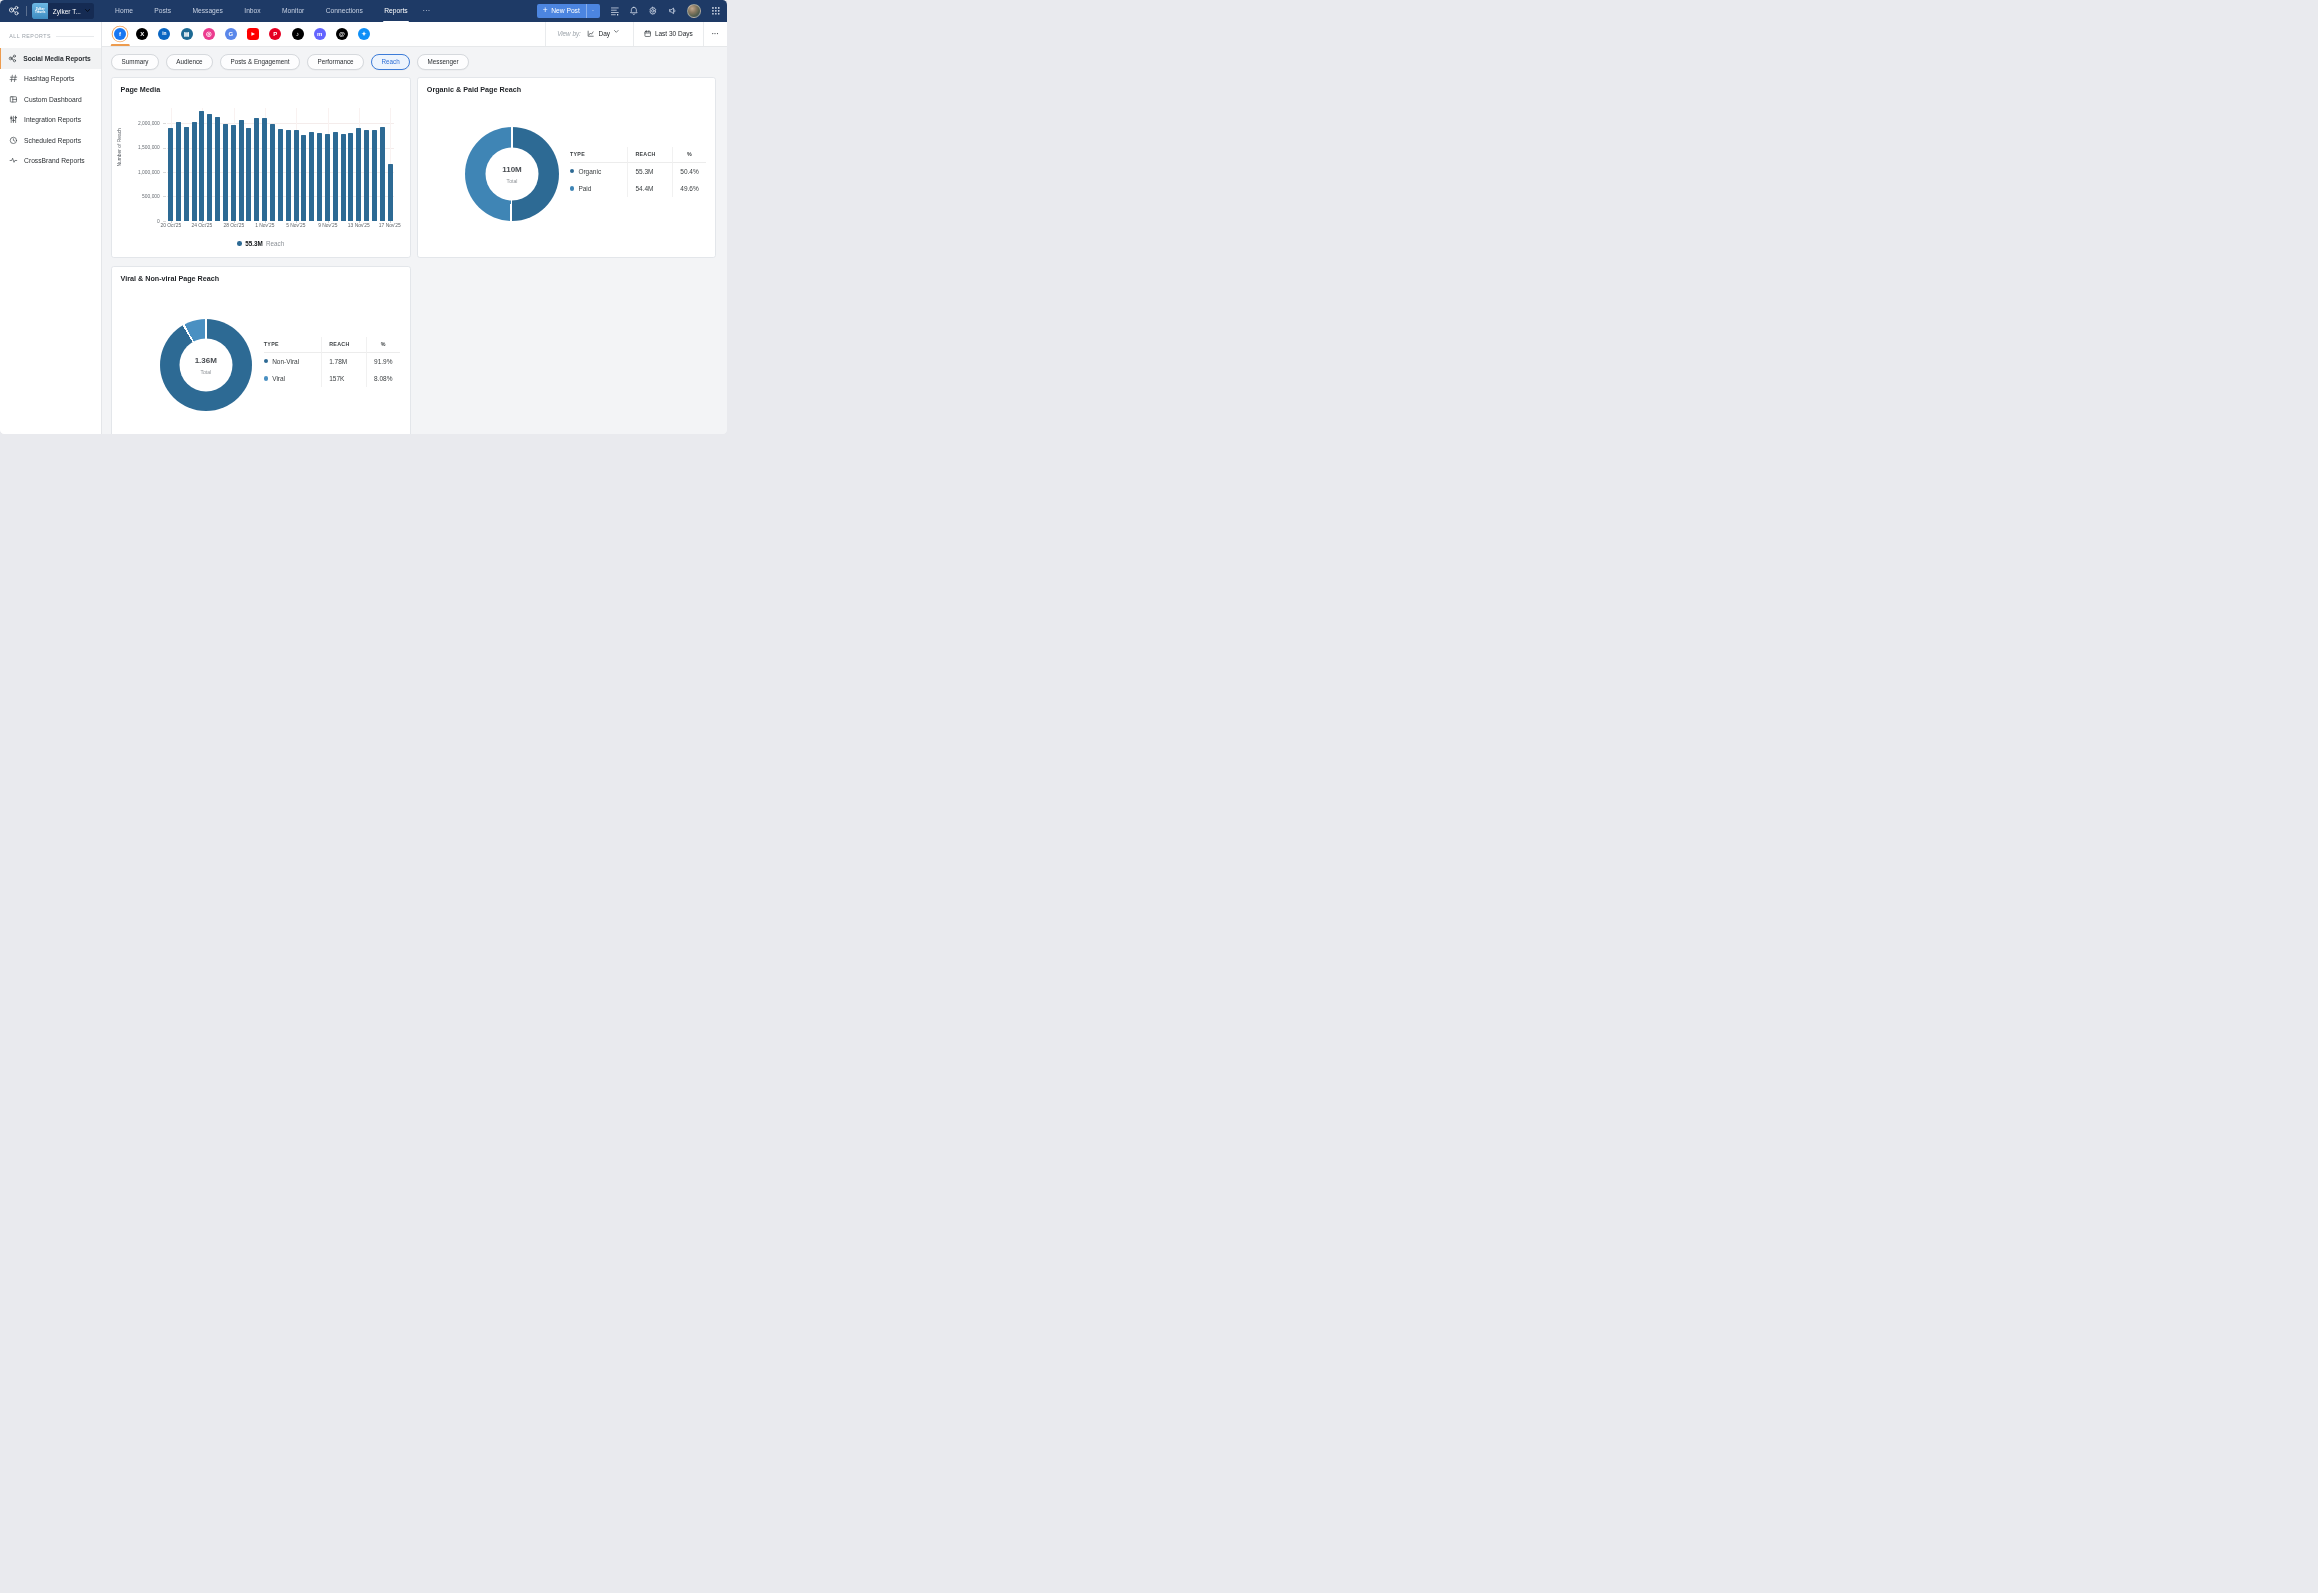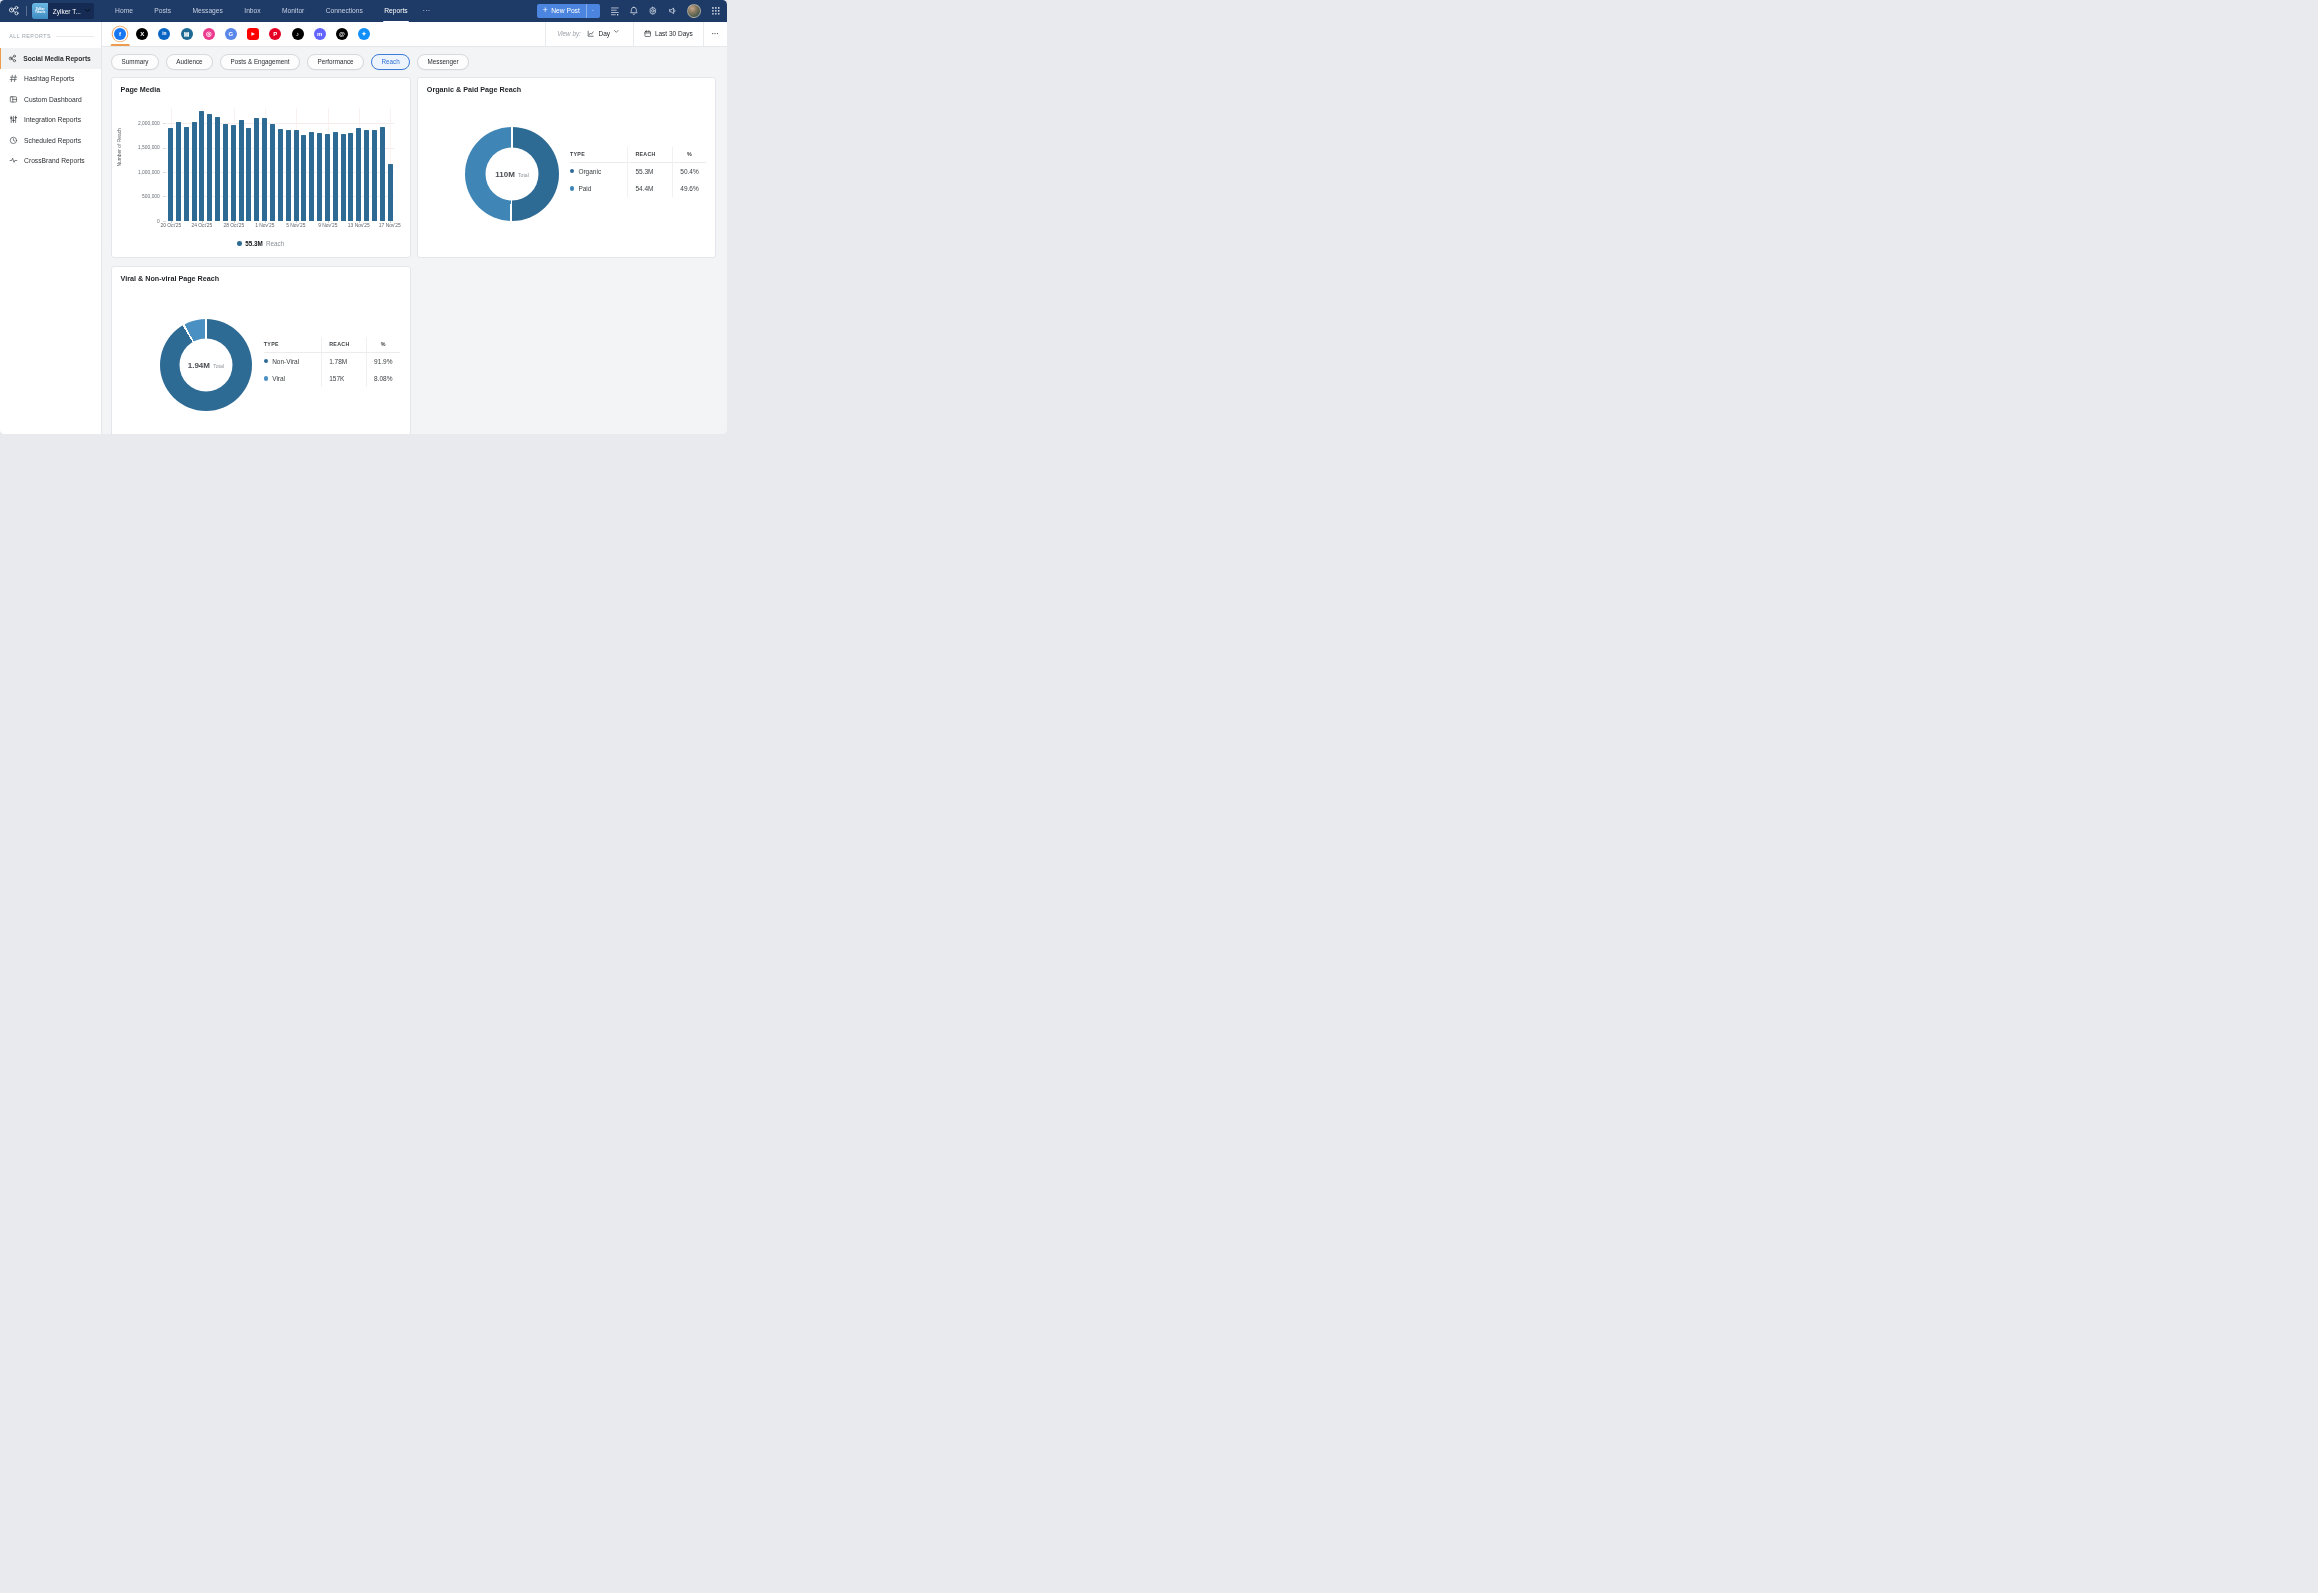--- a/index.html
+++ b/index.html
@@ -97,21 +97,21 @@
   .xlabel{position:absolute;transform:translateX(-50%);font-size:4.9px;color:#5f6469;white-space:nowrap;}
   .pr-legend{position:absolute;left:0;top:162px;width:100%;display:flex;align-items:center;justify-content:center;gap:3.2px;}
   .legend-dot{width:4.6px;height:4.6px;border-radius:50%;background:#2d6a94;}
   .pr-legend b{font-size:6.3px;color:#101316;}
   .legend-label{font-size:6.3px;color:#8a8f95;}
 
   
   .donut{position:absolute;border-radius:50%;}
   .donut-op{left:47px;top:49px;width:94px;height:94px;}
   .donut-vr{left:48px;top:52px;width:92px;height:92px;}
-  .hole{position:absolute;left:50%;top:50%;transform:translate(-50%,-50%);width:53px;height:53px;border-radius:50%;background:#fff;display:flex;flex-direction:row;align-items:center;justify-content:center;gap:3.2px;text-align:center;}
+  .hole{position:absolute;left:50%;top:50%;transform:translate(-50%,-50%);width:53px;height:53px;border-radius:50%;background:#fff;display:flex;flex-direction:column;align-items:center;justify-content:center;gap:3.2px;text-align:center;}
   .hole b{font-size:8px;color:#4a4e53;}
   .hole i{font-style:normal;font-size:5.1px;color:#8f9398;}
 
   
   .dtable{position:absolute;display:grid;grid-template-columns:57px 45px 34px;}
   .dtable-op{left:152px;top:69px;}
   .dtable-vr{left:152px;top:70px;}
   .th{font-size:5.3px;letter-spacing:0.3px;color:#3c4043;font-weight:bold;padding:3.7px 0 5.1px;border-bottom:0.5px solid #ececec;}
   .td{padding:5.1px 0;font-size:6.5px;color:#3c4043;display:flex;align-items:center;}
   .colsep{border-left:0.5px solid #f1f1f1;padding-left:7.4px;}
@@ -458,21 +458,21 @@
           </div>
           <div class="td colsep">54.4M</div>
           <div class="td center colsep">49.6%</div>
         </div>
     </section>
 
     <section class="card card3">
       <div class="card-title">Viral &amp; Non-viral Page Reach</div>
       <div class="donut donut-vr" id="donut-vr" style="background: conic-gradient(rgb(255, 255, 255) 0deg, rgb(255, 255, 255) 0.4%, rgb(45, 106, 148) 0.4%, rgb(45, 106, 148) 91.5%, rgb(255, 255, 255) 91.5%, rgb(255, 255, 255) 92.3%, rgb(74, 144, 194) 92.3%, rgb(74, 144, 194) 99.6%, rgb(255, 255, 255) 99.6%, rgb(255, 255, 255) 100%);">
         <div class="hole">
-          <b>1.94M</b>
+          <b>1.36M</b>
           <i>Total</i>
         </div>
       </div>
       <div class="dtable dtable-vr" id="table-vr">
           <div class="th">TYPE</div>
           <div class="th colsep">REACH</div>
           <div class="th center colsep">%</div>
           <div class="td">
             <span class="tdot" style="background: rgb(45, 106, 148);"></span>
             <span>Non-Viral</span>

